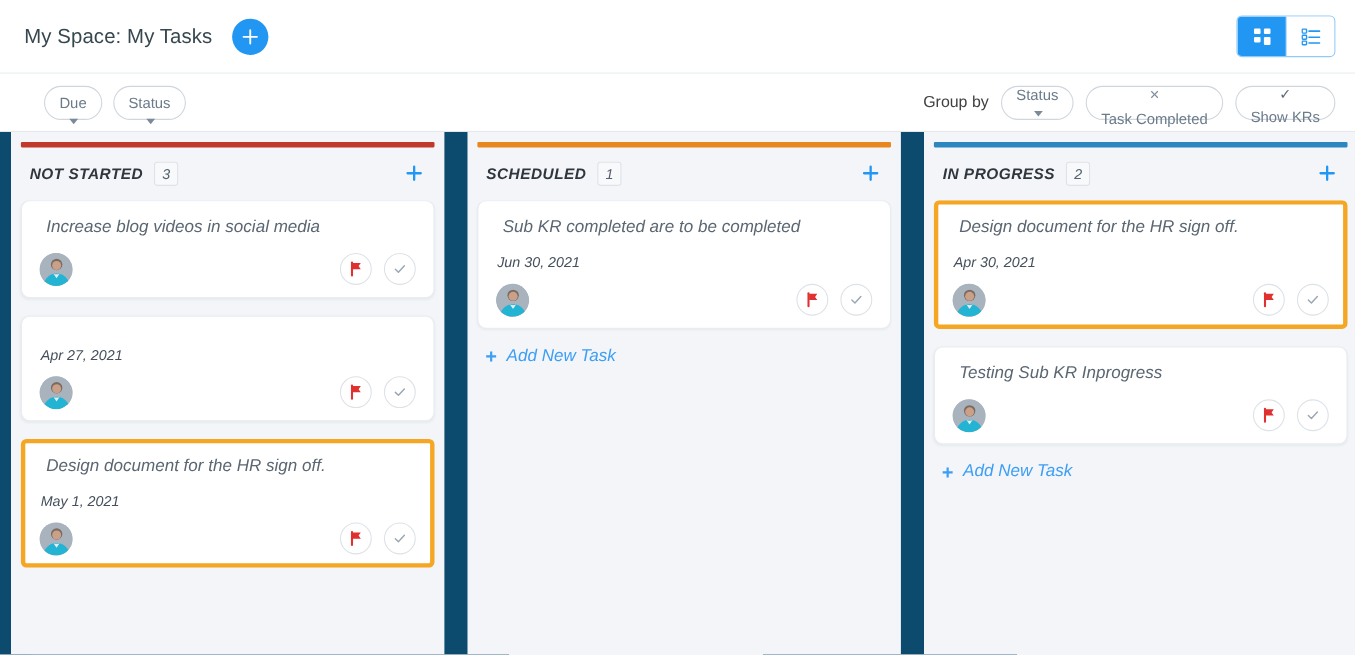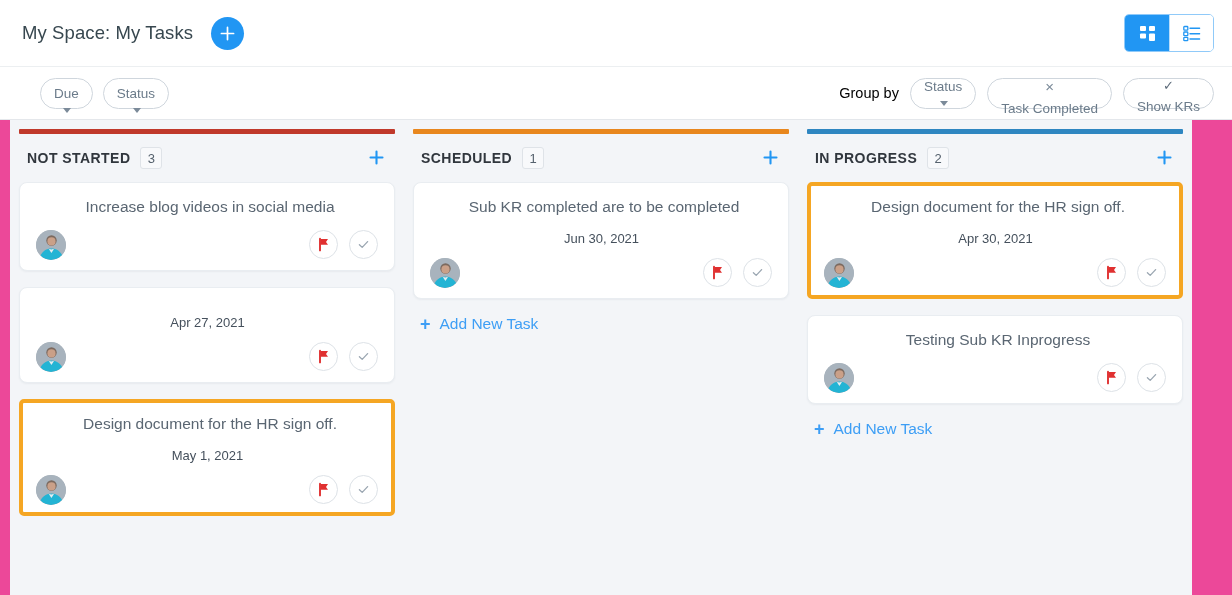--- a/index.html
+++ b/index.html
@@ -107,40 +107,41 @@
     width: 0; height: 0;
     border-left: 4px solid transparent;
     border-right: 4px solid transparent;
     border-top: 5px solid #7b8a99;
     margin-left: 2px;
   }
 
   .toolbar-spacer { flex: 1 1 auto; }
 
   .group-by-label {
-    color: #000000;
+    color: #404040;
     font-size: 14.5px;
     margin-right: 11px;
     white-space: nowrap;
   }
 
   .pill.group-pill { margin-left: 0; }
   .pill.mark-pill { margin-left: 11px; }
 
   .pill-x { font-size: 15px; color: #7b8a99; line-height: 1; }
   .pill-check { font-size: 13px; color: #5d6b7a; line-height: 1; }
 
   
   .board {
     flex: 1 1 auto;
     display: flex;
-    gap: 0;
+    gap: 21px;
     padding-left: 10px;
     overflow: hidden;
-    background: #ec4899;
+    background: #0c4a6e;
+    font-style: italic;
   }
 
   .column {
     width: 394px;
     flex: 0 0 394px;
     background: #f3f5f8;
     display: flex;
     flex-direction: column;
     overflow: hidden;
   }
@@ -192,21 +193,20 @@
 
   
   .card {
     background: #ffffff;
     border: 1px solid #e9edf1;
     border-radius: 8px;
     padding: 14px 16px 10px 16px;
     margin-bottom: 16px;
     box-shadow: 0 1px 2px rgba(45,60,80,0.06);
     cursor: pointer;
-    text-align: center;
   }
   .card.selected {
     border: 4px solid #f5a623;
     border-radius: 5px;
     padding: 11px 13px 7px 13px;
     box-shadow: none;
   }
 
   .card-title {
     font-size: 15.5px;

